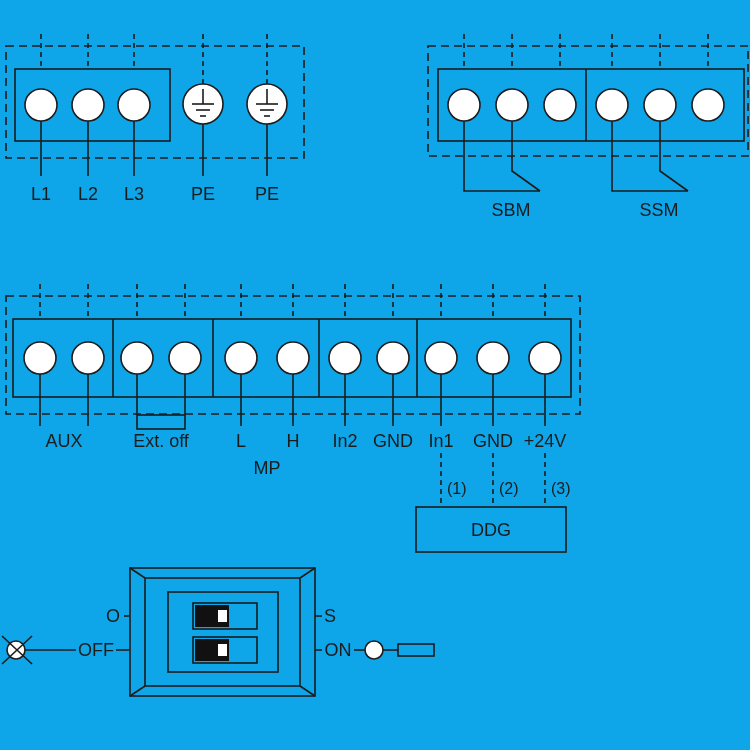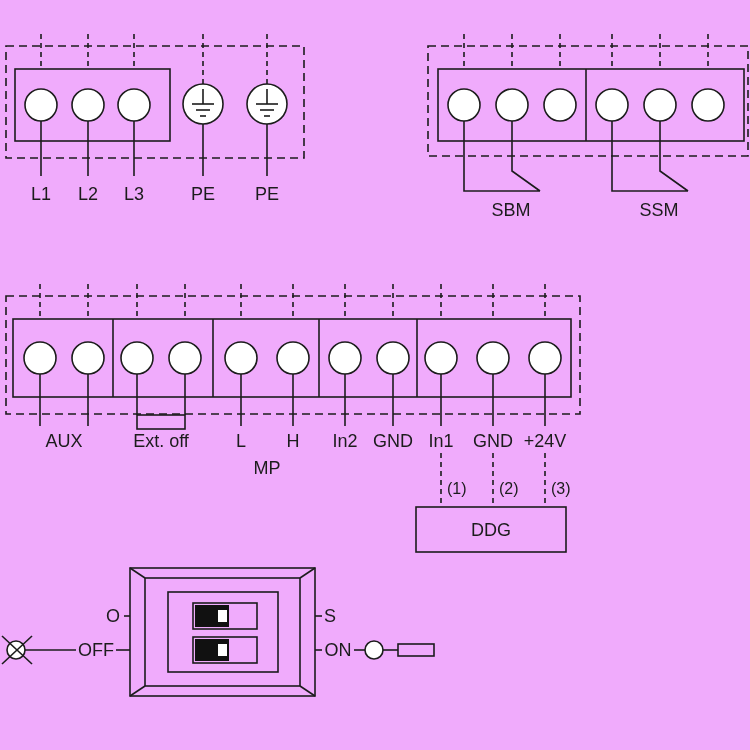--- a/index.html
+++ b/index.html
@@ -1,16 +1,16 @@
 <!DOCTYPE html>
 <html><head>
 <meta charset="utf-8">
 <style>
   html,body{margin:0;padding:0;background:#ffffff;}
-  .stage{width:750px;height:750px;position:relative;background:#f0abfc;overflow:hidden;}
+  .stage{width:750px;height:750px;position:relative;background:#0ea5e9;overflow:hidden;}
   svg{display:block;}
   svg text{font-family:"Liberation Sans","DejaVu Sans",sans-serif;font-size:18px;fill:#1c1c1c;}
   svg text.small{font-size:16px;}
   .ln{stroke:#1c1c1c;stroke-width:1.6;fill:none;}
   .dash{stroke-dasharray:8 5;}
   .dash2{stroke-dasharray:5 4;}
   .term{fill:#ffffff;stroke:#1c1c1c;stroke-width:1.6;}
   .blk{fill:#111111;stroke:none;}
   .wht{fill:#ffffff;stroke:none;}
 </style>

